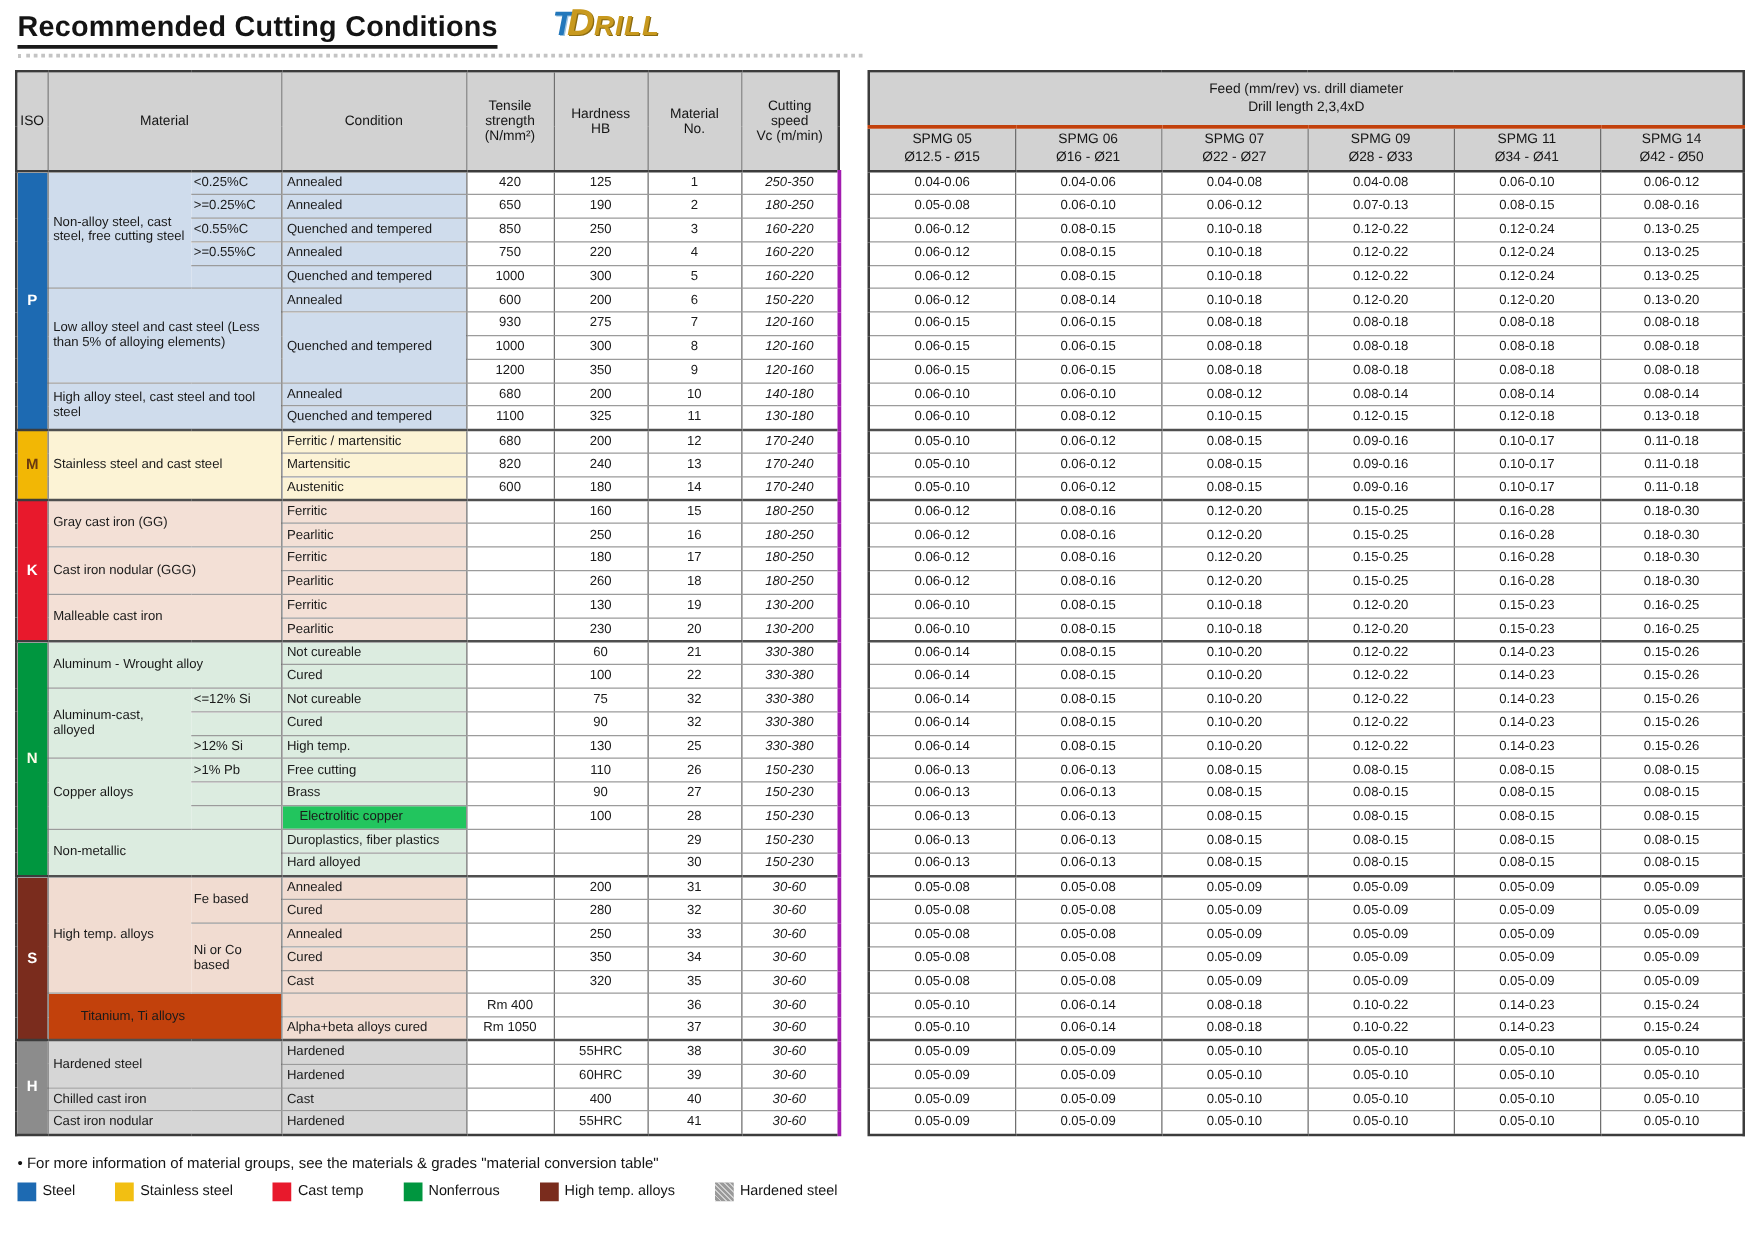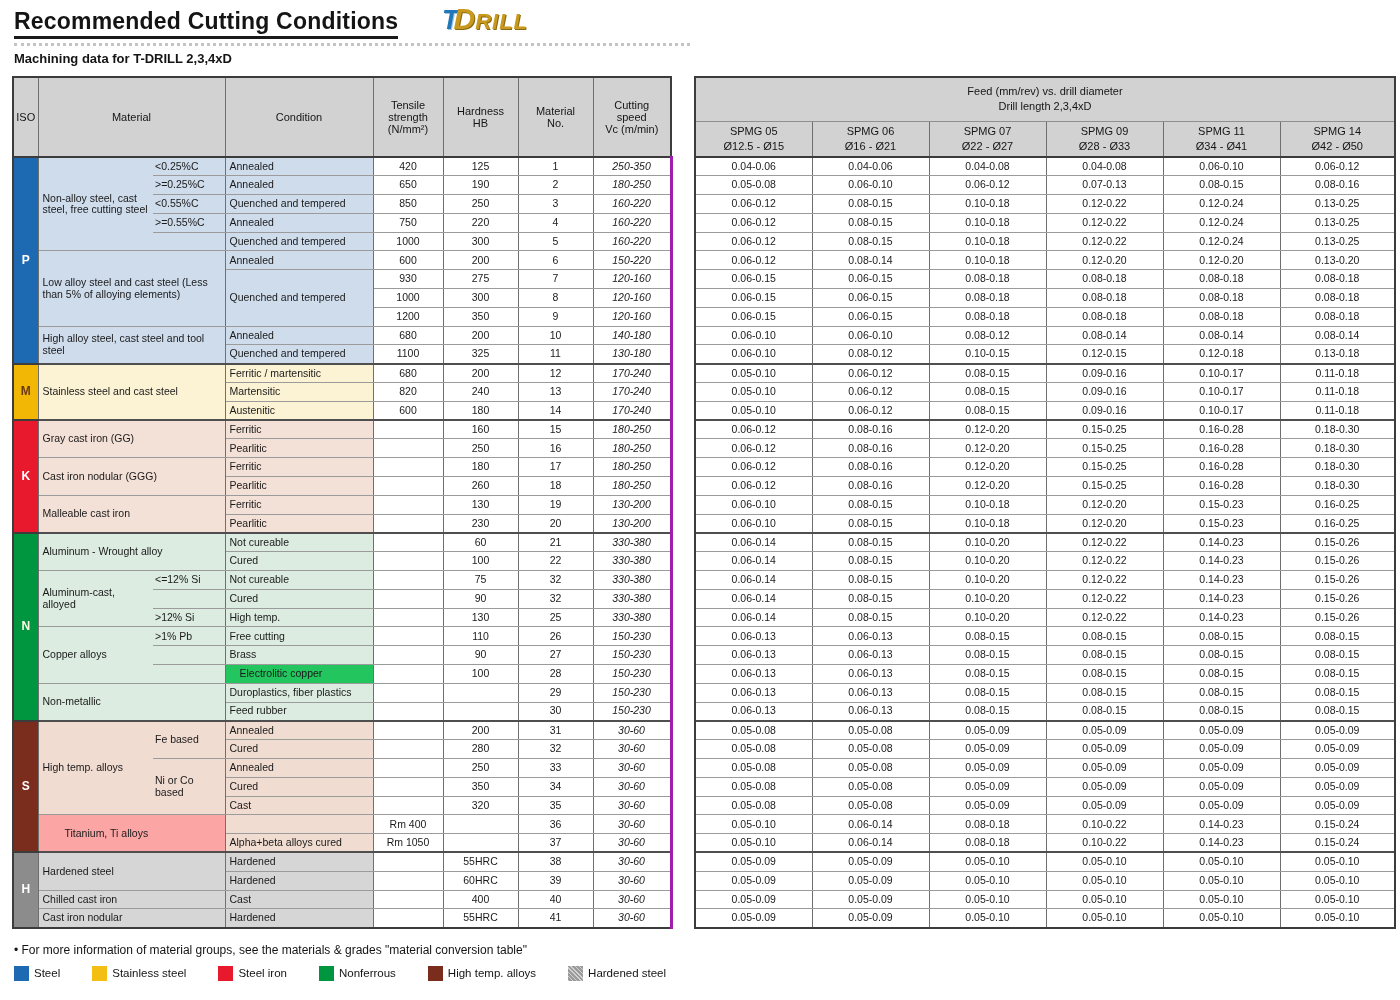--- a/index.html
+++ b/index.html
@@ -25,21 +25,21 @@
         font-size:10.5px;line-height:1.1;vertical-align:middle;overflow:hidden;}
   th{background:#d2d2d2;font-weight:normal;font-size:11px;text-align:center;color:#151515;}
   .pre{white-space:pre-line;}
   .hr1{height:44px;}
   .hr1 th{border-top:2px solid #3c3c3c;}
   .hr2{height:36px;}
   th{border-bottom:2px solid #3c3c3c;}
   th.feed-group{border-bottom:1px solid #8f8f8f;border-right:2px solid #3c3c3c;}
   th.edge-l{border-left:2px solid #3c3c3c;}
   th.edge-r{border-right:2px solid #3c3c3c;}
-  th.feed-col{border-top:1px solid #c2410c;}
+  th.feed-col{border-top:3px solid #c2410c;}
   th.feed-col:last-child{border-right:2px solid #3c3c3c;}
   .feed-group div{line-height:1.35;}
   .feed-col div{line-height:1.35;}
 
   tbody tr{height:18.8px;}
   td.num{text-align:center;padding:0 2px;background:#ffffff;}
   td.mat,td.cond,td.sub{text-align:left;padding:1px 4px;}
   td.sub{border-left-style:hidden;padding-left:2px;}
   td.iso-cell{font-weight:bold;text-align:center;font-size:12px;
       border-left:2px solid #3c3c3c;border-bottom:2px solid #3c3c3c;}
@@ -56,21 +56,20 @@
   .swatch{width:15px;height:15px;display:inline-block;}
   .swatch.hatched{background-image:repeating-linear-gradient(45deg, rgba(255,255,255,0.55) 0 1px, transparent 1px 3px);}
 </style>
 </head>
 <body>
 
 <div class="header-area">
   <h1 class="title">Recommended Cutting Conditions</h1>
   <div class="logo"><span class="lt">T</span><span class="ld">D</span><span class="lr">RILL</span></div>
   <div class="title-rule"></div>
-  <div class="subtitle">Machining data for T-DRILL 2,3,4xD</div>
 </div>
 
 <table class="main">
   <colgroup>
     <col style="width:25px">
       <col style="width:115px">
       <col style="width:72px">
       <col style="width:148px">
     <col style="width:70px">
       <col style="width:75px">
@@ -557,21 +556,21 @@
         <td class="num vc">150-230</td>
         <td class="spacer"></td>
         <td class="num feed">0.06-0.13</td>
         <td class="num feed">0.06-0.13</td>
         <td class="num feed">0.08-0.15</td>
         <td class="num feed">0.08-0.15</td>
         <td class="num feed">0.08-0.15</td>
         <td class="num feed last">0.08-0.15</td>
       </tr>
       <tr>
-        <td class="cond" style="background: rgb(220, 236, 224);">Feed rubber</td>
+        <td class="cond" style="background: rgb(220, 236, 224);">Hard alloyed</td>
         <td class="num"></td>
         <td class="num"></td>
         <td class="num">30</td>
         <td class="num vc">150-230</td>
         <td class="spacer"></td>
         <td class="num feed">0.06-0.13</td>
         <td class="num feed">0.06-0.13</td>
         <td class="num feed">0.08-0.15</td>
         <td class="num feed">0.08-0.15</td>
         <td class="num feed">0.08-0.15</td>
@@ -645,21 +644,21 @@
         <td class="num vc">30-60</td>
         <td class="spacer"></td>
         <td class="num feed">0.05-0.08</td>
         <td class="num feed">0.05-0.08</td>
         <td class="num feed">0.05-0.09</td>
         <td class="num feed">0.05-0.09</td>
         <td class="num feed">0.05-0.09</td>
         <td class="num feed last">0.05-0.09</td>
       </tr>
       <tr>
-        <td class="mat" rowspan="2" colspan="2" style="background: #fca5a5; padding-left: 26px;">Titanium, Ti alloys</td>
+        <td class="mat" rowspan="2" colspan="2" style="background: #c2410c; padding-left: 26px;">Titanium, Ti alloys</td>
         <td class="cond" style="background: rgb(241, 220, 209);"></td>
         <td class="num">Rm 400</td>
         <td class="num"></td>
         <td class="num">36</td>
         <td class="num vc">30-60</td>
         <td class="spacer"></td>
         <td class="num feed">0.05-0.10</td>
         <td class="num feed">0.06-0.14</td>
         <td class="num feed">0.08-0.18</td>
         <td class="num feed">0.10-0.22</td>
@@ -748,21 +747,21 @@
     <span class="legend-item">
       <span class="swatch" style="background: rgb(29, 106, 178);"></span>
       <span class="legend-label">Steel</span>
     </span>
     <span class="legend-item">
       <span class="swatch" style="background: rgb(242, 191, 18);"></span>
       <span class="legend-label">Stainless steel</span>
     </span>
     <span class="legend-item">
       <span class="swatch" style="background: rgb(232, 25, 44);"></span>
-      <span class="legend-label">Steel iron</span>
+      <span class="legend-label">Cast temp</span>
     </span>
     <span class="legend-item">
       <span class="swatch" style="background: rgb(0, 150, 63);"></span>
       <span class="legend-label">Nonferrous</span>
     </span>
     <span class="legend-item">
       <span class="swatch" style="background: rgb(122, 44, 29);"></span>
       <span class="legend-label">High temp. alloys</span>
     </span>
     <span class="legend-item">

